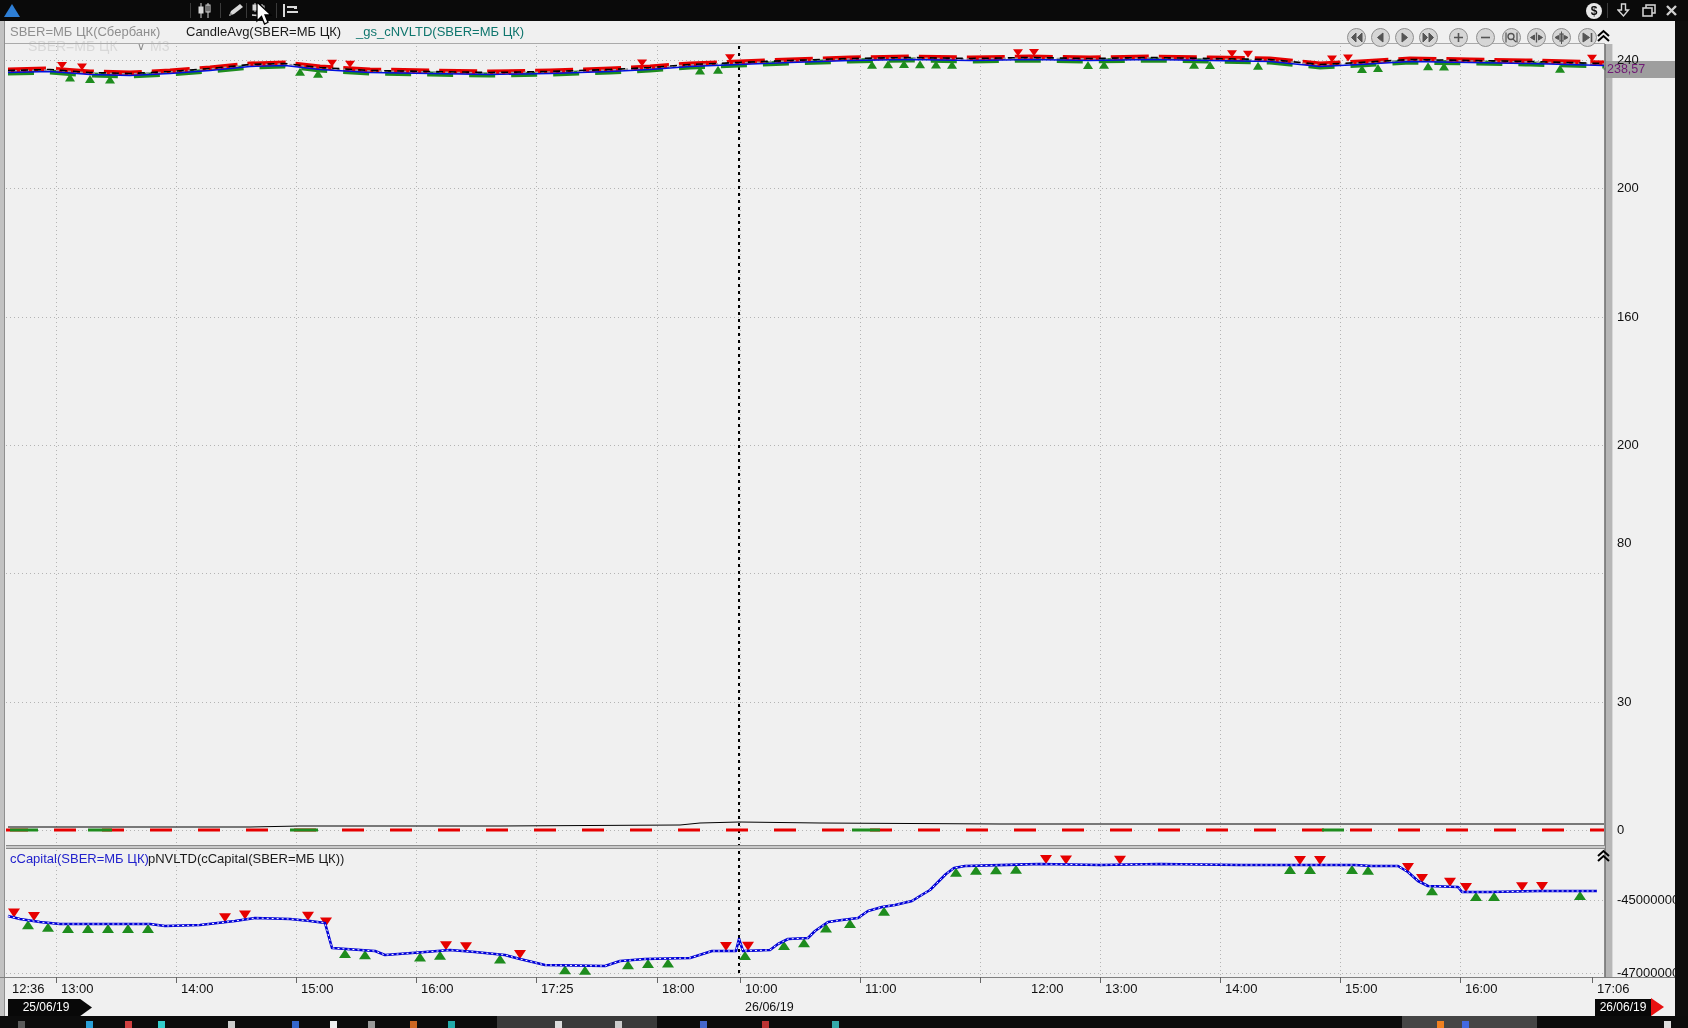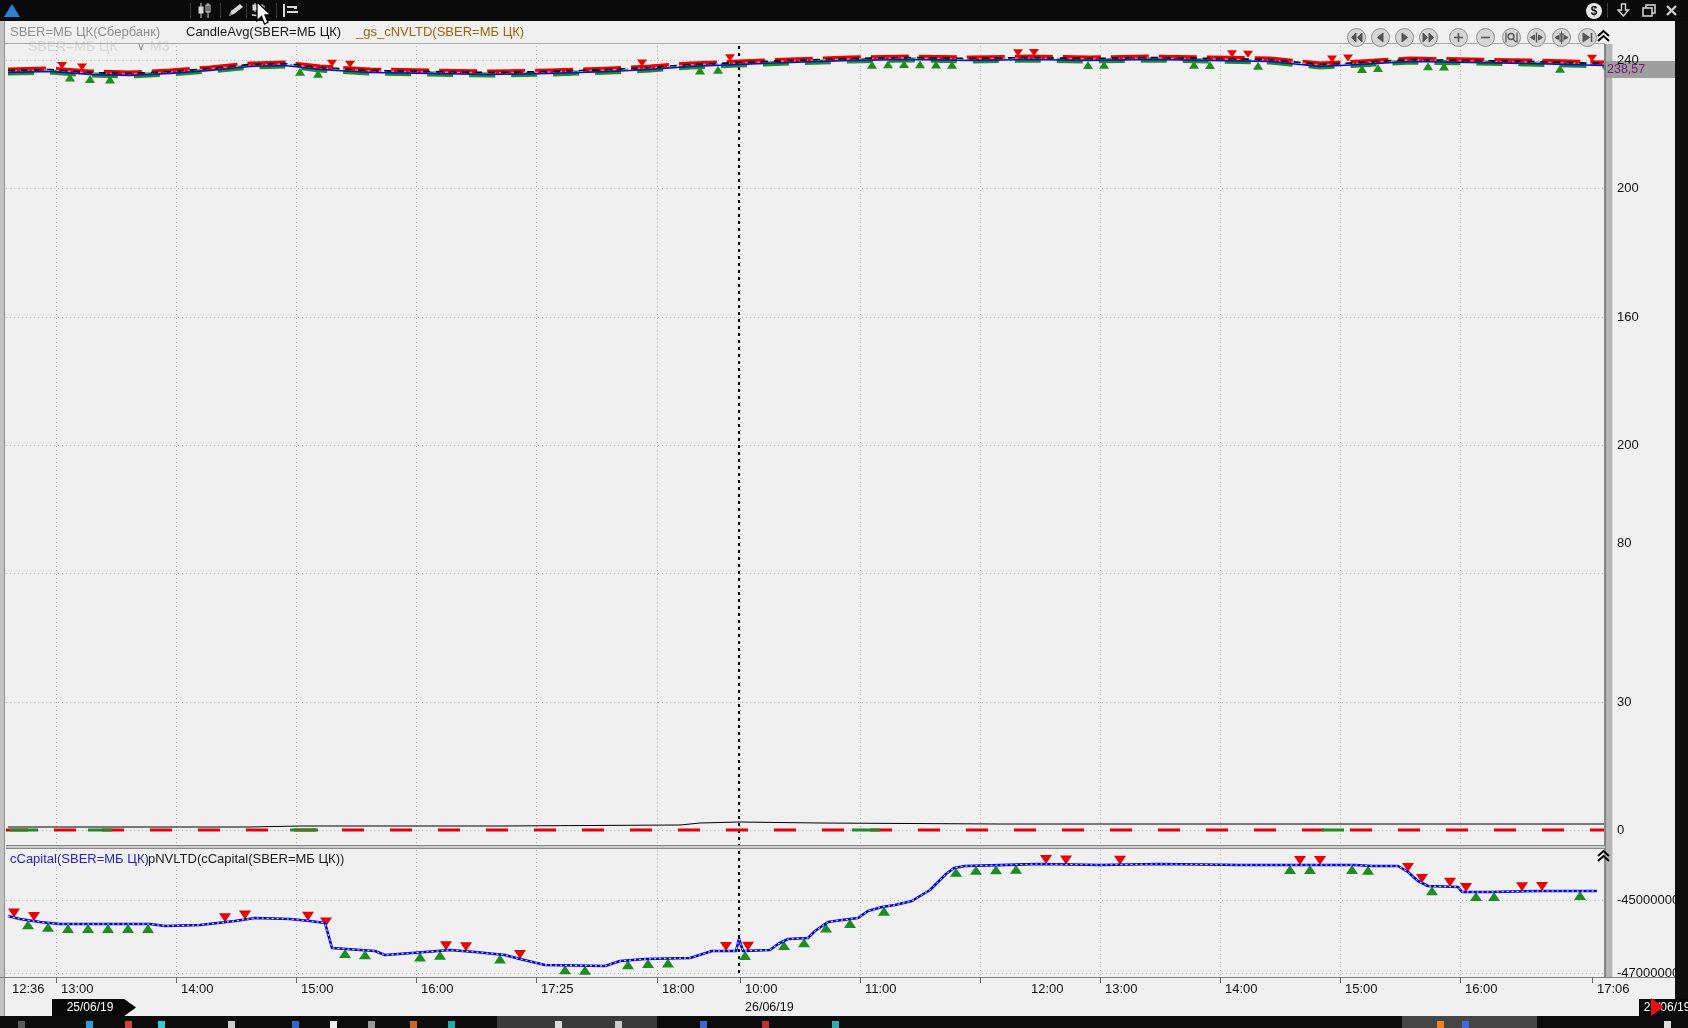--- a/index.html
+++ b/index.html
@@ -27,21 +27,21 @@
   #price-tag-arrow{left:1603px;top:63px;width:0;height:0;border-top:6px solid transparent;border-bottom:6px solid transparent;border-right:9px solid #6e6e6e;}
   
   #panel-sep{left:6px;top:845px;width:1599px;height:4px;background:#c9c9c9;border-top:1px solid #8a8a8a;border-bottom:1px solid #8a8a8a;box-sizing:border-box;}
   
   #left-frame{left:0;top:21px;width:5px;height:995px;background:#c2c2c2;border-right:1px solid #8f8f8f;box-sizing:border-box;}
   #axis-strip{left:1605px;top:44px;width:8px;height:933px;background:#b6b6b6;border-left:1px solid #808080;border-right:1px solid #d8d8d8;box-sizing:border-box;}
   #right-dark{left:1675px;top:21px;width:13px;height:1007px;background:#0d0d0d;}
   #band-topline{left:0;top:977px;width:1675px;height:1px;background:#808080;}
   #plot-topline{left:5px;top:43px;width:1600px;height:1px;background:#aaaaaa;}
   
-  .datetag{height:17px;background:#080808;color:#fff;font-size:12px;line-height:17px;text-align:center;margin-left:44px;}
+  .datetag{height:17px;background:#080808;color:#fff;font-size:12px;line-height:17px;text-align:center;}
   #date-left{left:8px;top:999px;width:76px;clip-path:polygon(0 0,86% 0,100% 50%,86% 100%,0 100%);padding-right:8px;}
   #date-session{left:745px;top:1000px;font-size:12.5px;color:#111;}
   #date-right{left:1595px;top:999px;width:56px;}
   #date-right-arrow{left:1651px;top:998px;width:0;height:0;border-top:9px solid transparent;border-bottom:9px solid transparent;border-left:13px solid #e81010;}
   
   #taskbar{left:0;top:1016px;width:1688px;height:12px;background:#0c0c0c;}
   .tb-seg{top:1016px;height:12px;}
   .tb-mark{top:1021px;width:7px;height:7px;}
   
   #cursor{left:256px;top:2px;}
@@ -251,21 +251,21 @@
     </div>
     <div class="abs winbtn" style="left:1660px">
       <svg width="13" height="13" viewBox="0 0 13 13">
           <path d="M2 2 L11 11 M11 2 L2 11" stroke="#cfcfcf" stroke-width="2.4"></path>
         </svg>
     </div>
   </div>
 
   <span class="abs hdr" style="left:10px;color:#8f8f8f">SBER=МБ ЦК(Сбербанк)</span>
   <span class="abs hdr" style="left:186px;color:#1a1a1a">CandleAvg(SBER=МБ ЦК)</span>
-  <span class="abs hdr" style="left:356px;color:#a16207">_gs_cNVLTD(SBER=МБ ЦК)</span>
+  <span class="abs hdr" style="left:356px;color:#0f766e">_gs_cNVLTD(SBER=МБ ЦК)</span>
 
   <span class="abs" style="left:10px;top:851px;font-size:13px;color:#2222cc">cCapital(SBER=МБ ЦК)</span>
   <span class="abs" style="left:148px;top:851px;font-size:13px;color:#1a1a1a">pNVLTD(cCapital(SBER=МБ ЦК))</span>
 
   <div id="plot-topline" class="abs"></div>
   <div id="left-frame" class="abs"></div>
   <div id="panel-sep" class="abs"></div>
   <div id="axis-strip" class="abs"></div>
   <div id="band-topline" class="abs"></div>
   <div id="right-dark" class="abs"></div>

